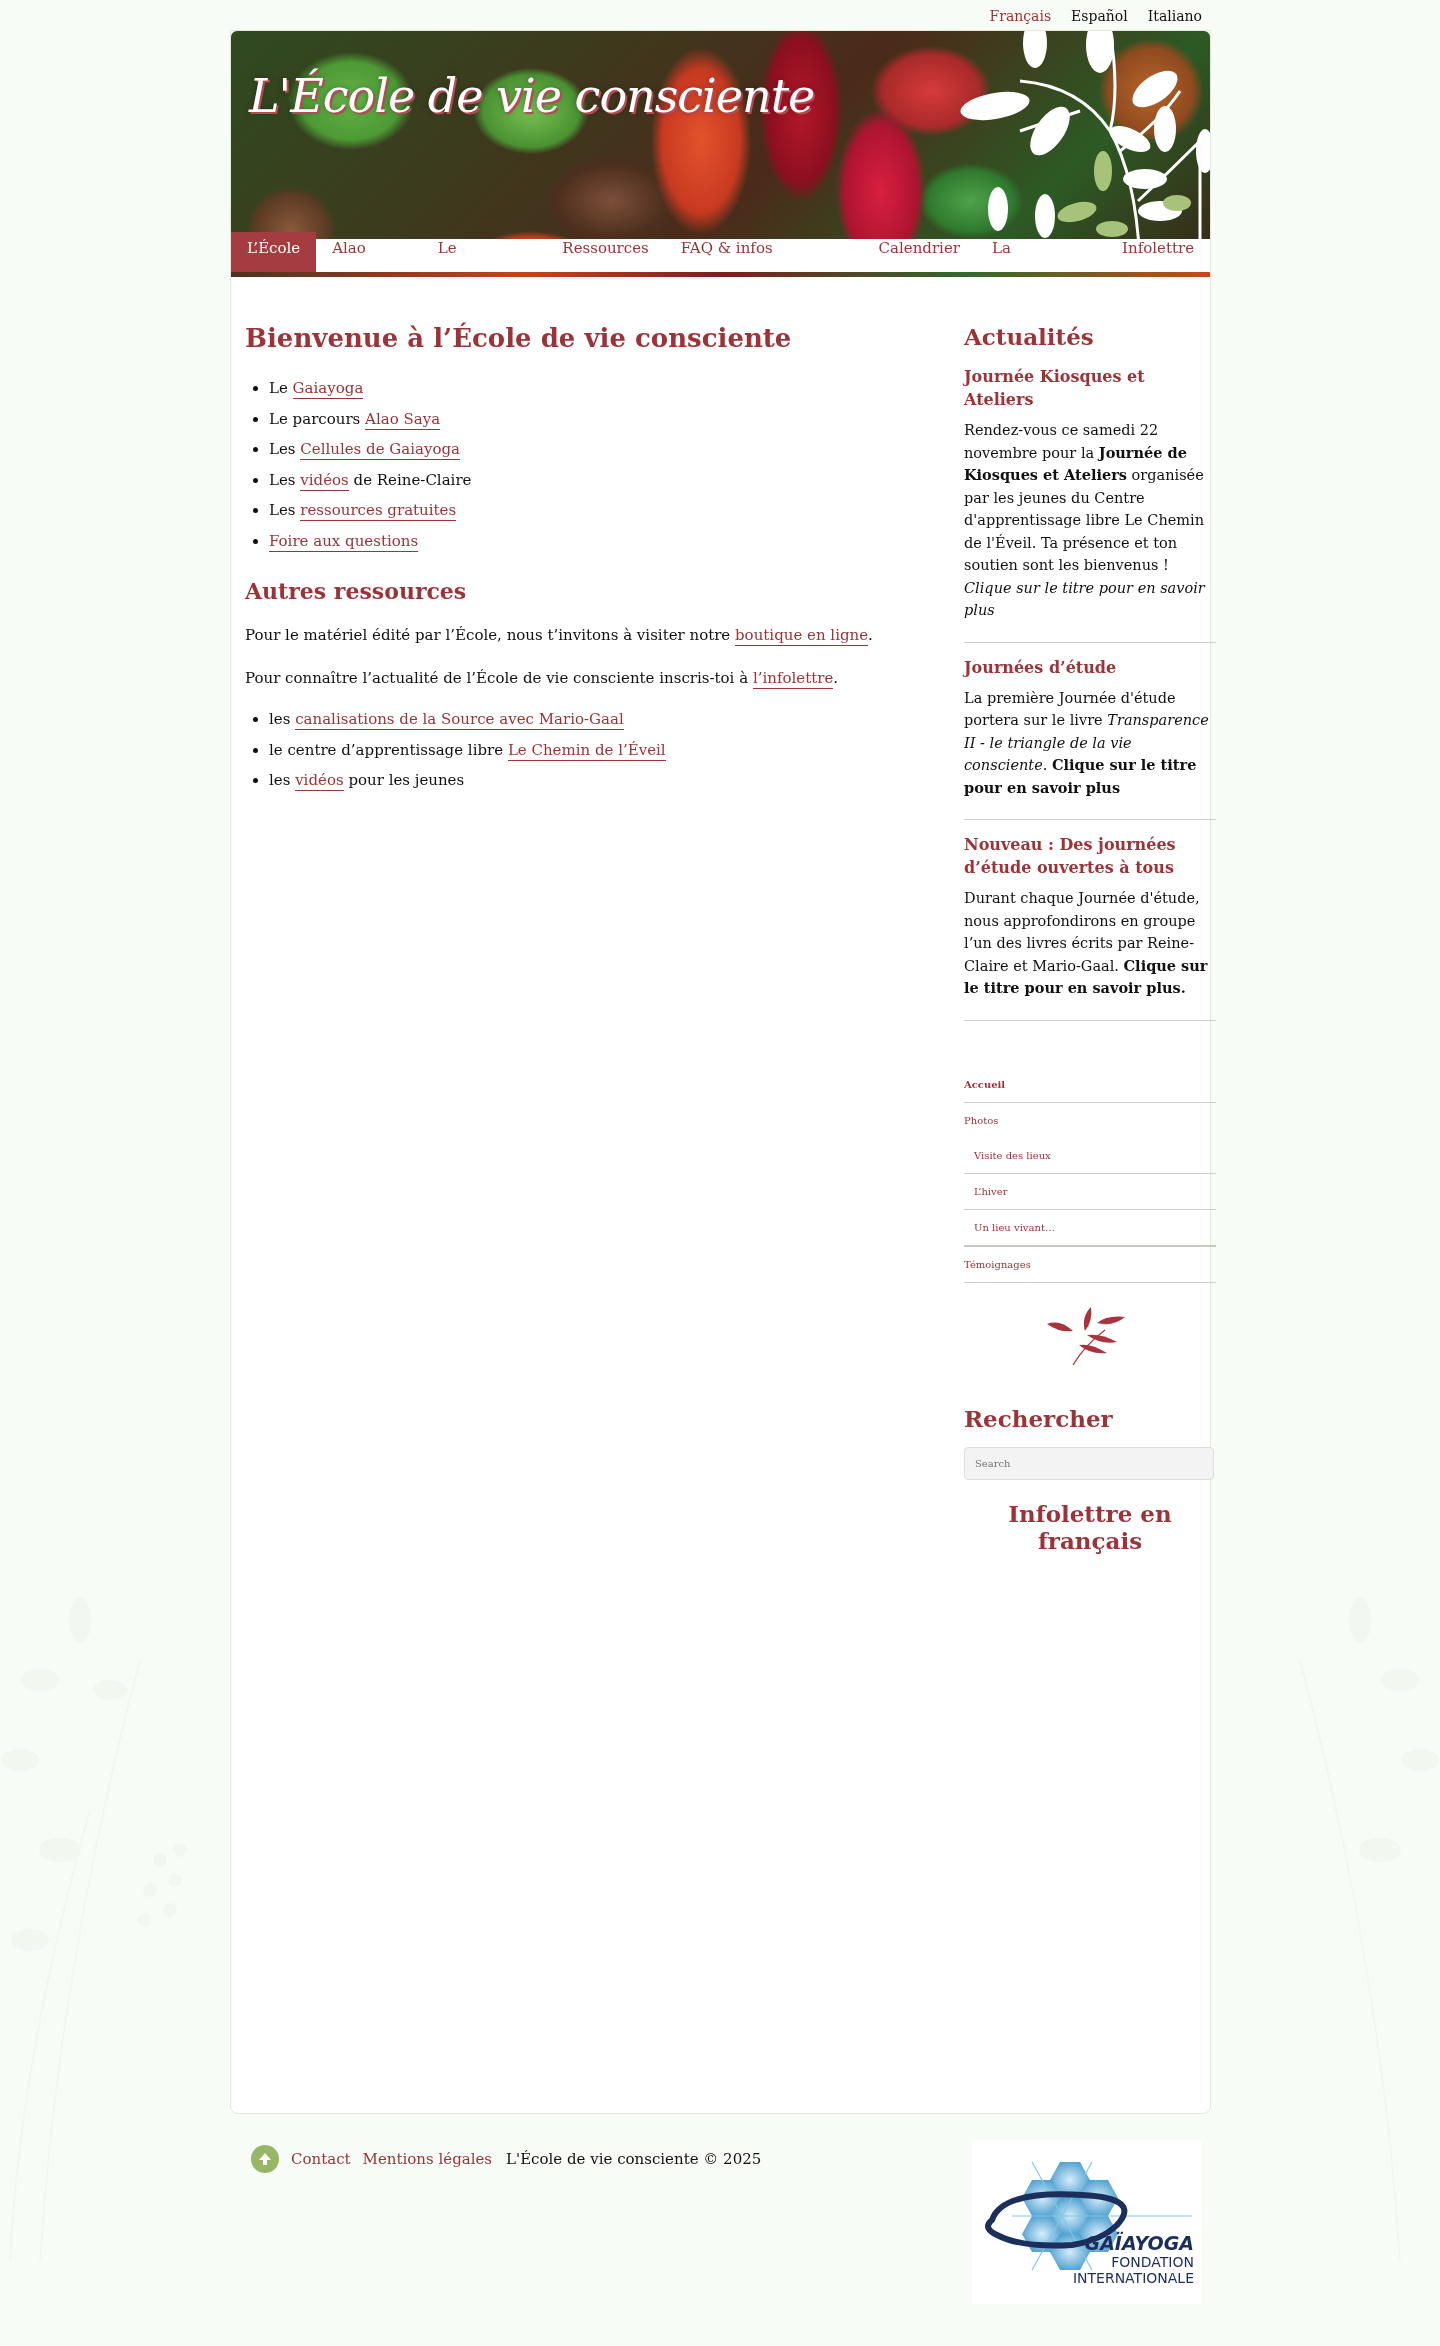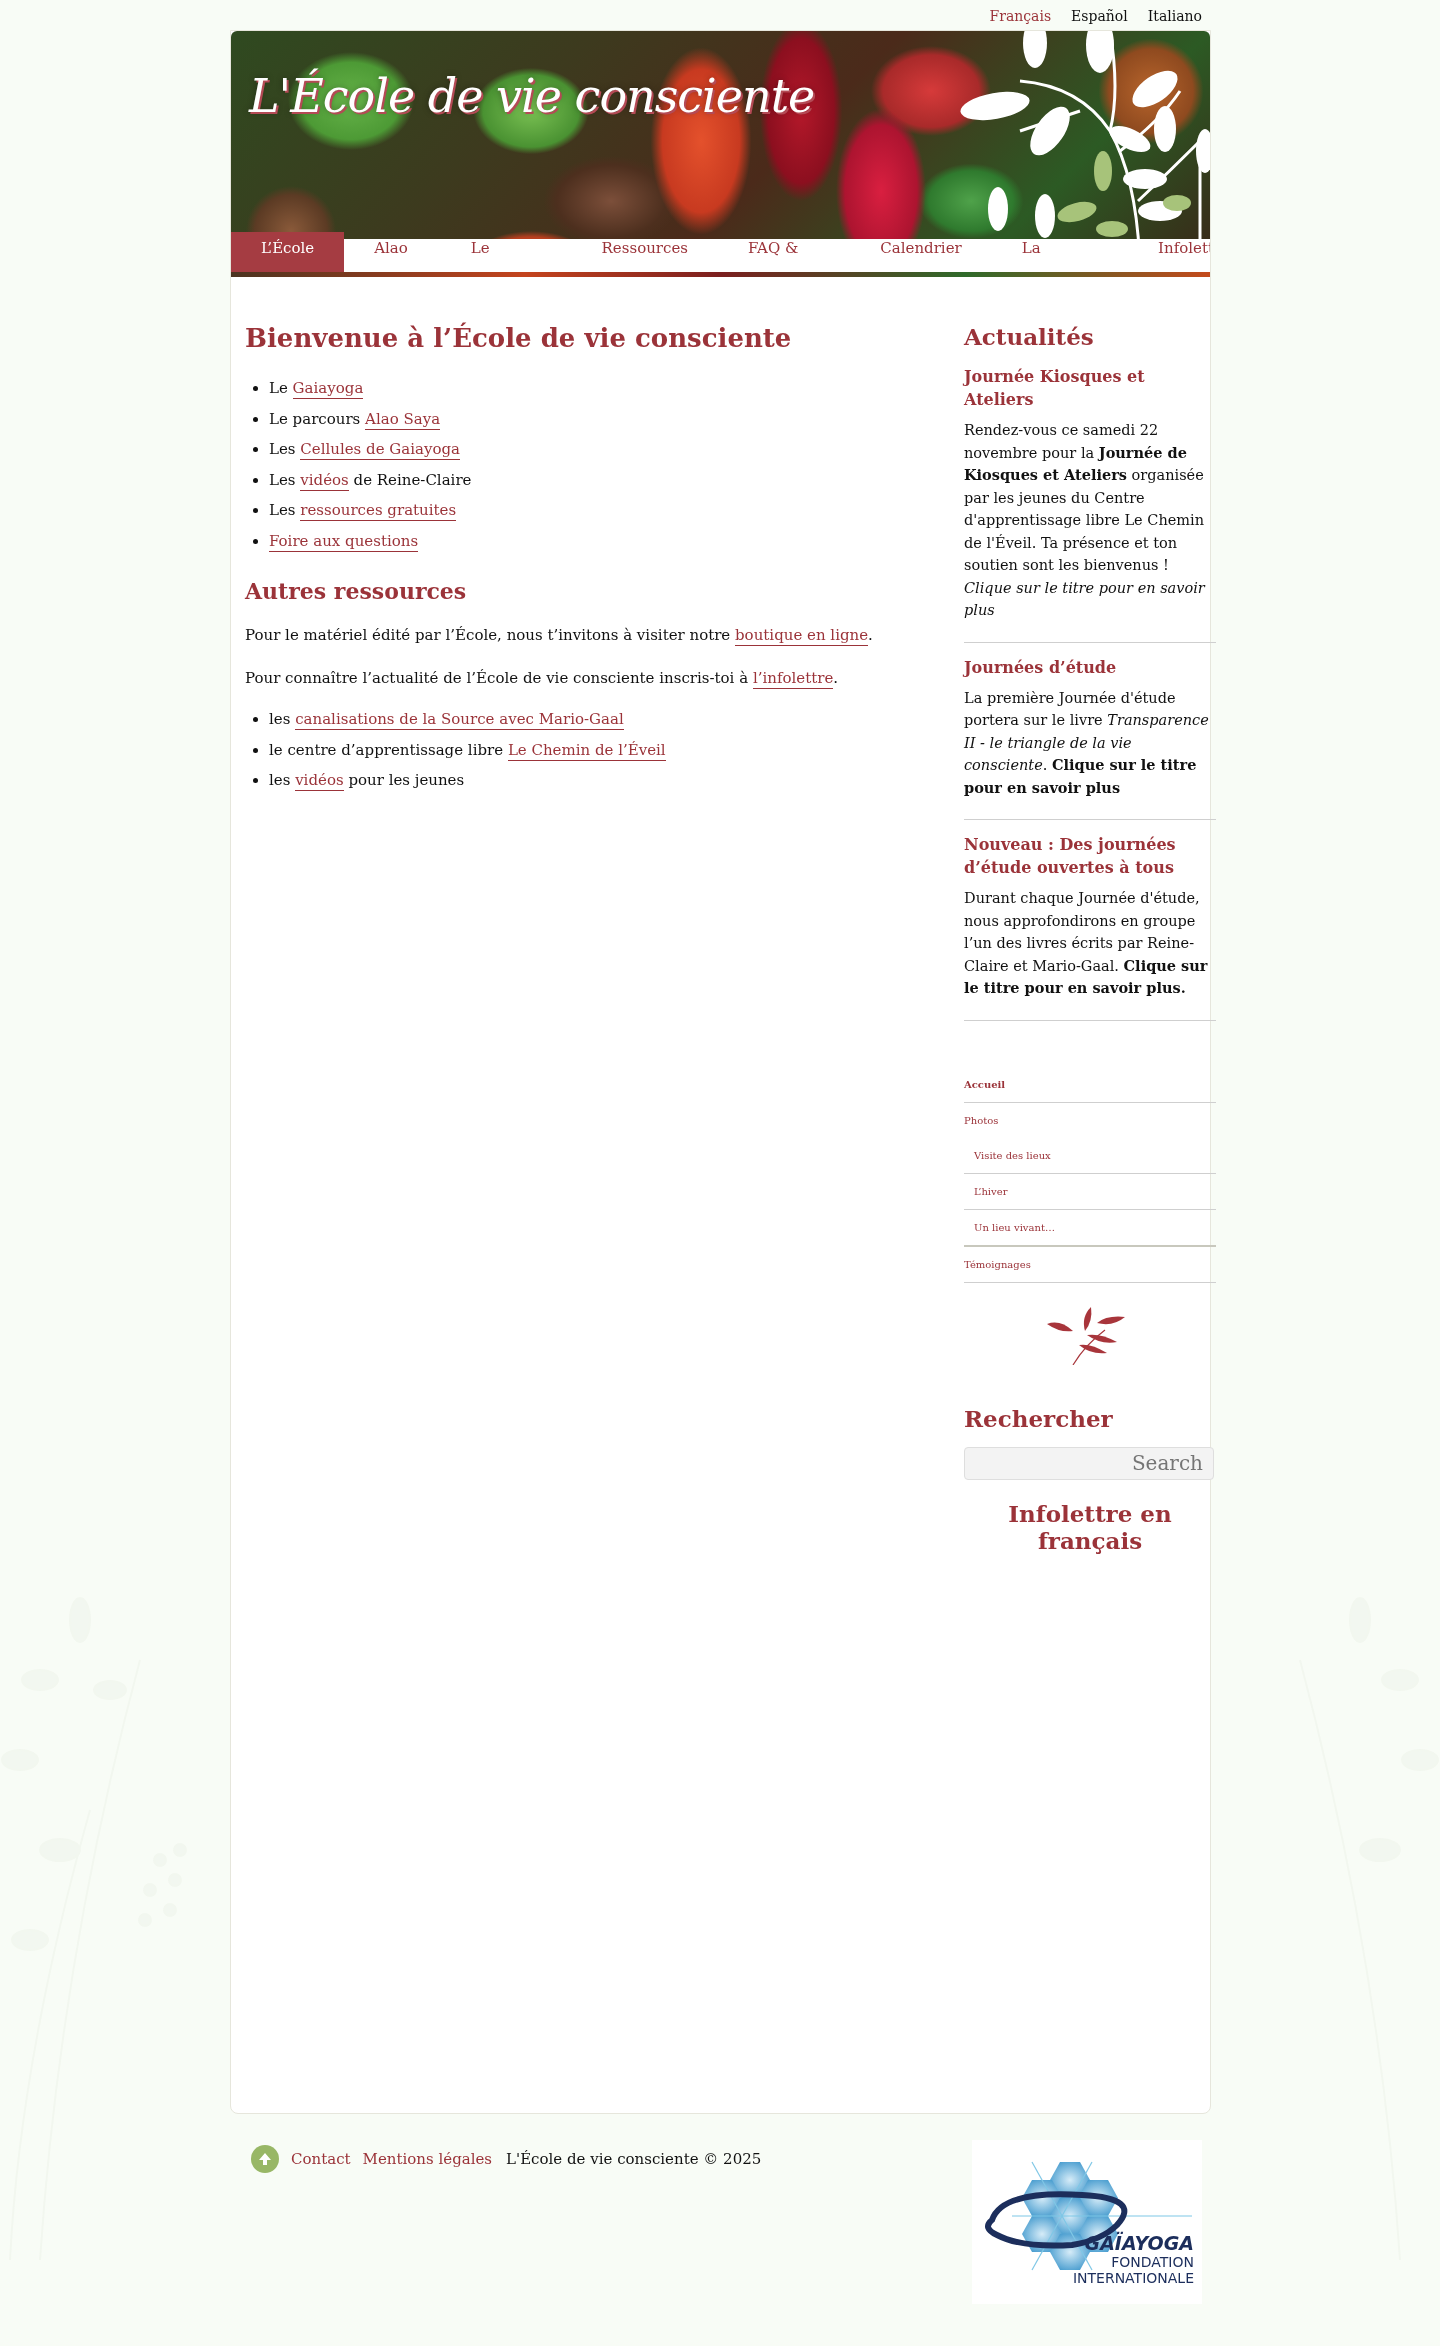--- a/index.html
+++ b/index.html
@@ -55,21 +55,21 @@
     text-shadow: 2px 2px 0 #b44a55, 0 0 6px rgba(0,0,0,.35);
   }
   .header-deco { position: absolute; right: 0; top: 0; width: 250px; height: 240px; }
 
   
   .nav {
     position: absolute; left: 0; top: 208px; height: 33px; width: 979px;
     background: #fff; display: flex; align-items: center;
   }
   .nav a {
-    font-size: 15px; color: #9b3339; padding: 0 30px; height: 47px; line-height: 33px; display: block;
+    font-size: 15px; color: #9b3339; padding: 0 16px; height: 47px; line-height: 33px; display: block;
   }
   .nav a.active { background: #a53c42; color: #fff; }
   .header-bottom-strip { position: absolute; left: 0; top: 241px; height: 5px; width: 100%;
     background: linear-gradient(90deg,#4a3320,#c4441e 30%,#7b1f1f 50%,#2f6a2a 75%,#c44a1c); }
 
   
   .main { position: absolute; left: 14px; top: 292px; width: 640px; }
   .main h1 { font-size: 26px; color: #9b3339; font-weight: bold; margin-bottom: 20px; }
   .main h2 { font-size: 22px; color: #9b3339; font-weight: bold; margin: 22px 0 20px; }
   .main ul { margin-left: 24px; list-style: disc; }
@@ -89,22 +89,22 @@
   .side-menu a { display: block; font-size: 10px; color: #9b3339; line-height: 35px; border-bottom: 1px solid #cfcfcf; }
   .side-menu a.home { font-weight: bold; }
   .side-menu a.parent { border-bottom: none; }
   .side-menu a.sub { padding-left: 10px; }
   .side-menu a.last-sub { border-bottom: 2px solid #c8c8bd; }
   .leaf { display: block; margin: 22px auto 0; width: 90px; height: 60px; }
 
   .search-title { margin-top: 40px; }
   .search-input {
     width: 250px; height: 33px; border: 1px solid #dedede; border-radius: 4px;
-    background: #f3f3f3; font-family: "DejaVu Serif", "Liberation Serif", serif; font-size: 20px;
-    padding: 0 10px; color: #111; text-align: right;
+    background: #f3f3f3; font-family: "DejaVu Serif", "Liberation Serif", serif; font-size: 10px;
+    padding: 0 10px; color: #111;
   }
   .newsletter-title { margin-top: 20px; text-align: center; }
 
   
   .footer { position: absolute; left: 251px; top: 2145px; display: flex; align-items: center; gap: 12px; font-size: 15px; }
   .top-btn { width: 28px; height: 28px; border-radius: 50%; background: #98b766; display: flex; align-items: center; justify-content: center; }
   .footer a { color: #9b3339; }
   .footer .copy { margin-left: 2px; }
 
   .foundation-logo { position: absolute; left: 972px; top: 2140px; width: 230px; height: 164px; background: #fff; }

